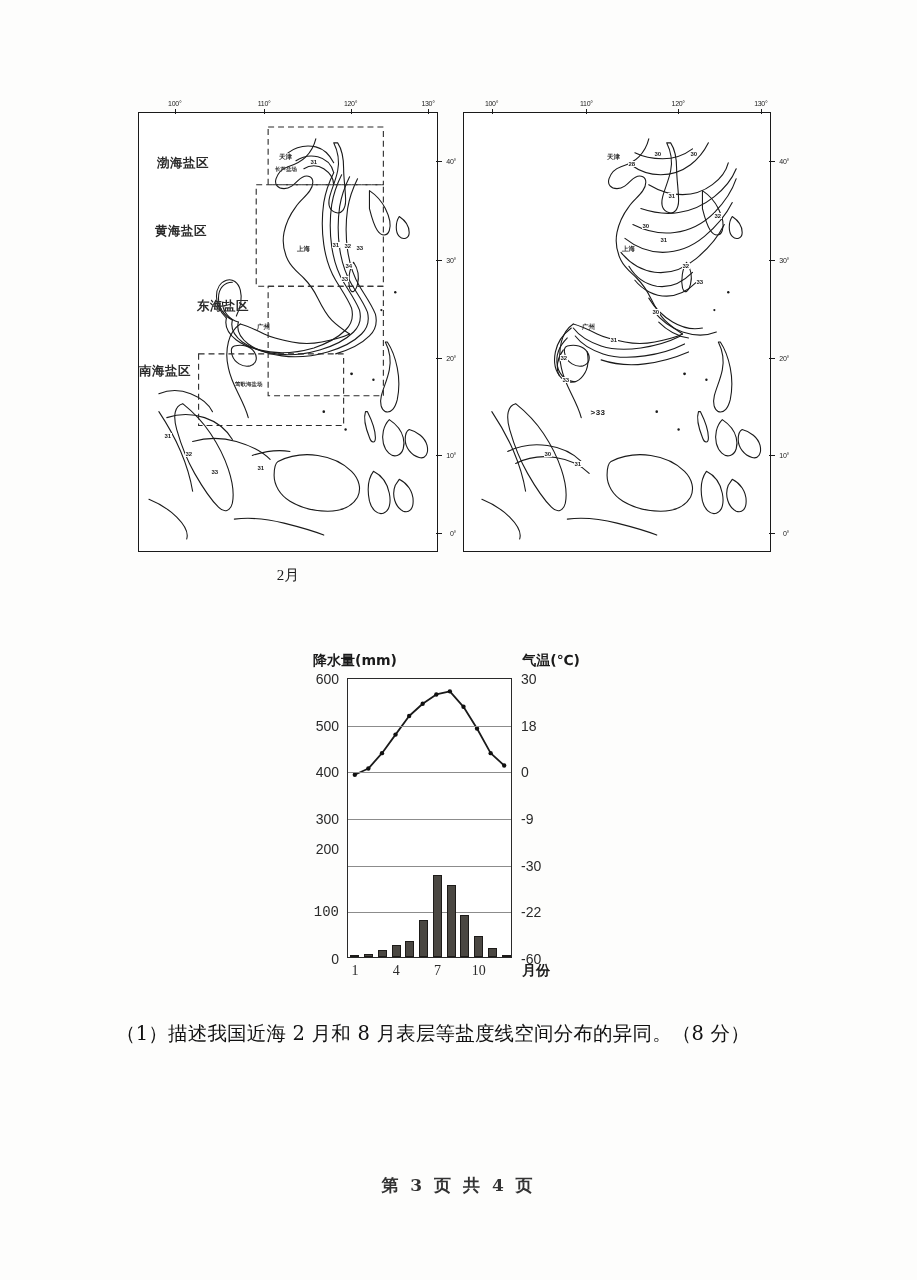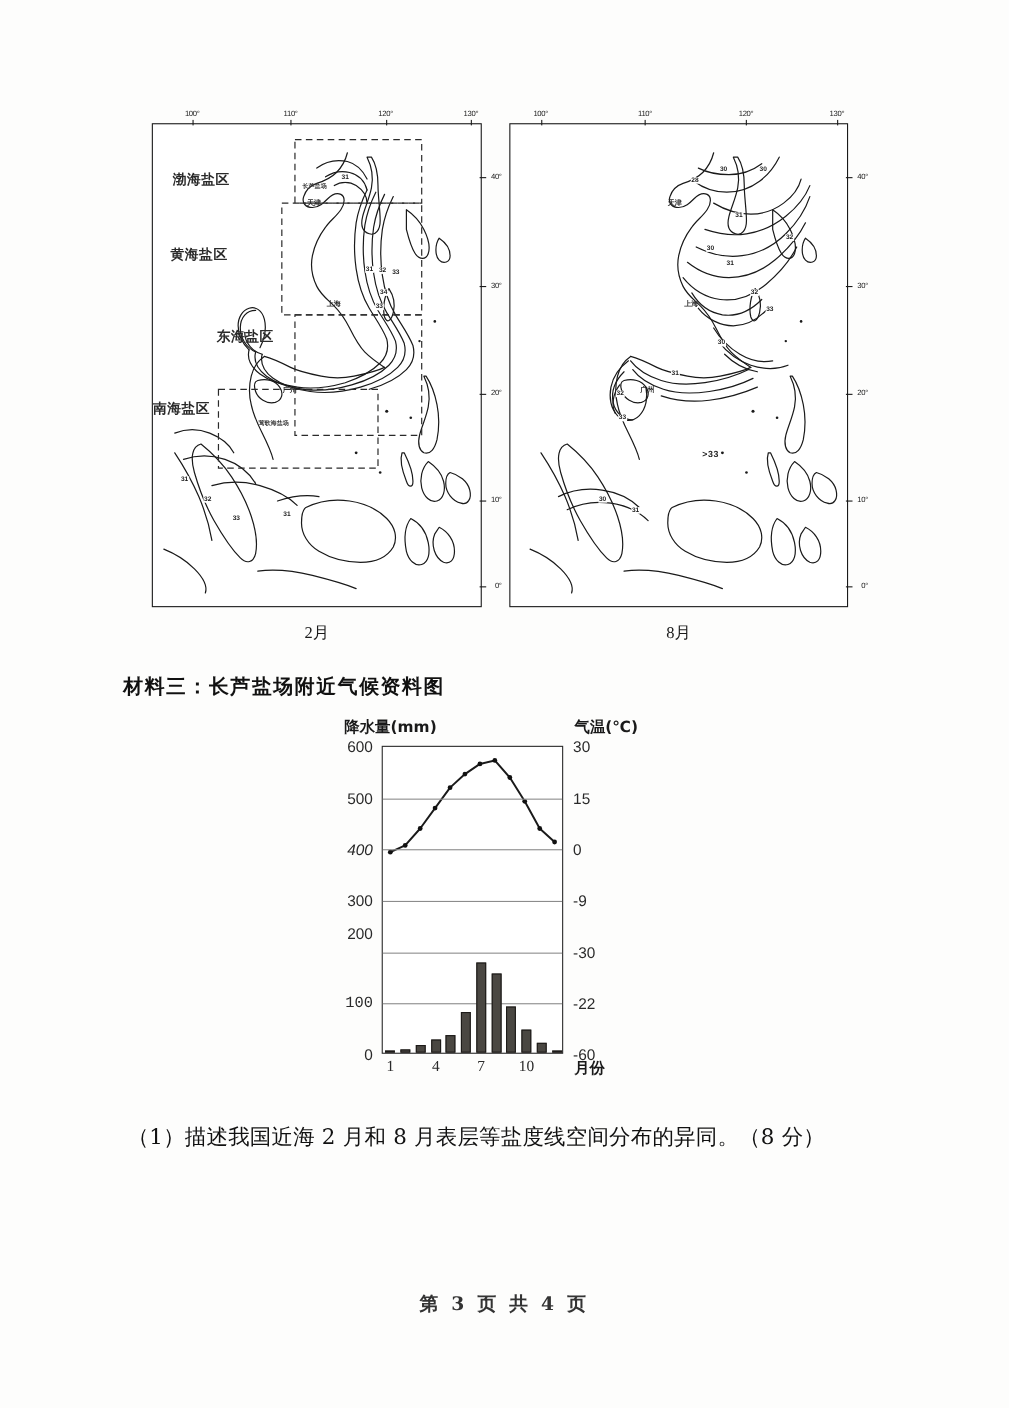--- a/index.html
+++ b/index.html
@@ -95,21 +95,20 @@
     white-space: nowrap;
     letter-spacing: 0.5px;
   }
   .city-label {
     position: absolute;
     font-size: 6.5px;
     font-weight: bold;
     color: #2a2a2a;
     font-family: "DejaVu Sans", sans-serif;
     white-space: nowrap;
-    margin-top: 27px;
   }
   .salt-label {
     position: absolute;
     font-size: 5.5px;
     font-weight: bold;
     color: #3a3a3a;
     font-family: "DejaVu Sans", sans-serif;
     white-space: nowrap;
   }
   .iso-num {
@@ -519,27 +518,25 @@
         <div class="iso-num" style="left:196px; top:124px;">31</div>
         <div class="iso-num" style="left:218px; top:150px;">32</div>
         <div class="iso-num" style="left:232px; top:166px;">33</div>
         <div class="iso-num" style="left:188px; top:196px;">30</div>
         <div class="iso-num" style="left:146px; top:224px;">31</div>
         <div class="iso-num" style="left:96px;  top:242px;">32</div>
         <div class="iso-num" style="left:98px;  top:264px;">33</div>
         <div class="iso-num" style="left:80px;  top:338px;">30</div>
         <div class="iso-num" style="left:110px; top:348px;">31</div>
 
-        <div class="iso-num" style="left:126px; top:295px; font-size:8px; letter-spacing:0.5px;margin-left:48px;">&gt;33</div>
+        <div class="iso-num" style="left:126px; top:295px; font-size:8px; letter-spacing:0.5px;">&gt;33</div>
       </div>
-      <div class="map-caption">8月</div>
     </div>
   </div>
 
-  <div class="material-heading">材料三：长芦盐场附近气候资料图</div>
 
   <div class="climate">
     <div class="chart-title-left">降水量(mm)</div>
     <div class="chart-title-right">气温(℃)</div>
 
     <div class="plot" id="plot">
 
       <svg class="tline" id="temp-svg" viewBox="0 0 165 280" preserveAspectRatio="none">
           <polyline points="6.9,96.4 20.6,90.2 34.4,74.7 48.1,56.0 61.9,37.3 75.6,24.9 89.4,15.6 103.1,12.4 116.9,28.0 130.6,49.8 144.4,74.7 158.1,87.1" fill="none" stroke="#1a1a1a" stroke-width="1.8" stroke-linejoin="round"></polyline>
           <circle cx="6.9" cy="96.4" r="2.2" fill="#111"></circle>
@@ -556,30 +553,30 @@
           <circle cx="158.1" cy="87.1" r="2.2" fill="#111"></circle>
         </svg>
     <div class="ytick-l" style="top: 280px;">0</div>
         <div class="gridline" style="top: 233.333px;"></div>
         <div class="ytick-l" style="top: 233.333px; font-family: Liberation Mono, monospace;">100</div>
         <div class="gridline" style="top: 186.667px;"></div>
         <div class="ytick-l" style="top: 170px;">200</div>
         <div class="gridline" style="top: 140px;"></div>
         <div class="ytick-l" style="top: 140px;">300</div>
         <div class="gridline" style="top: 93.3333px;"></div>
-        <div class="ytick-l" style="top: 93.3333px; font-style: italic;">400</div>
+        <div class="ytick-l" style="top: 93.3333px;">400</div>
         <div class="gridline" style="top: 46.6667px;"></div>
         <div class="ytick-l" style="top: 46.6667px;">500</div>
         <div class="ytick-l" style="top: 0px;">600</div>
         <div class="ytick-r" style="top: 280px;">-60</div>
         <div class="ytick-r" style="top: 233.333px;">-22</div>
         <div class="ytick-r" style="top: 186.667px;">-30</div>
         <div class="ytick-r" style="top: 140px;">-9</div>
         <div class="ytick-r" style="top: 93.3333px;">0</div>
-        <div class="ytick-r" style="top: 46.6667px;">15</div>
+        <div class="ytick-r" style="top: 46.6667px;">18</div>
         <div class="ytick-r" style="top: 0px;">30</div>
         <div class="bar" title="1: 5" style="height: 2.33333px; width: 9.075px; left: 2.3375px;"></div>
         <div class="bar" title="2: 6" style="height: 2.8px; width: 9.075px; left: 16.0875px;"></div>
         <div class="bar" title="3: 15" style="height: 7px; width: 9.075px; left: 29.8375px;"></div>
         <div class="bar" title="4: 26" style="height: 12.1333px; width: 9.075px; left: 43.5875px;"></div>
         <div class="bar" title="5: 35" style="height: 16.3333px; width: 9.075px; left: 57.3375px;"></div>
         <div class="bar" title="6: 80" style="height: 37.3333px; width: 9.075px; left: 71.0875px;"></div>
         <div class="bar" title="7: 175" style="height: 81.6667px; width: 9.075px; left: 84.8375px;"></div>
         <div class="bar" title="8: 155" style="height: 72.3333px; width: 9.075px; left: 98.5875px;"></div>
         <div class="bar" title="9: 90" style="height: 42px; width: 9.075px; left: 112.338px;"></div>

